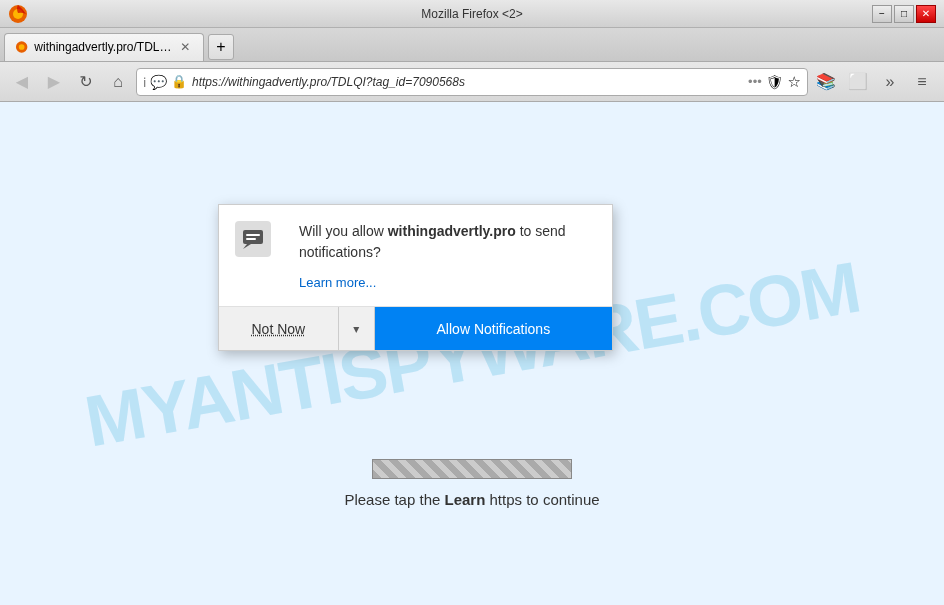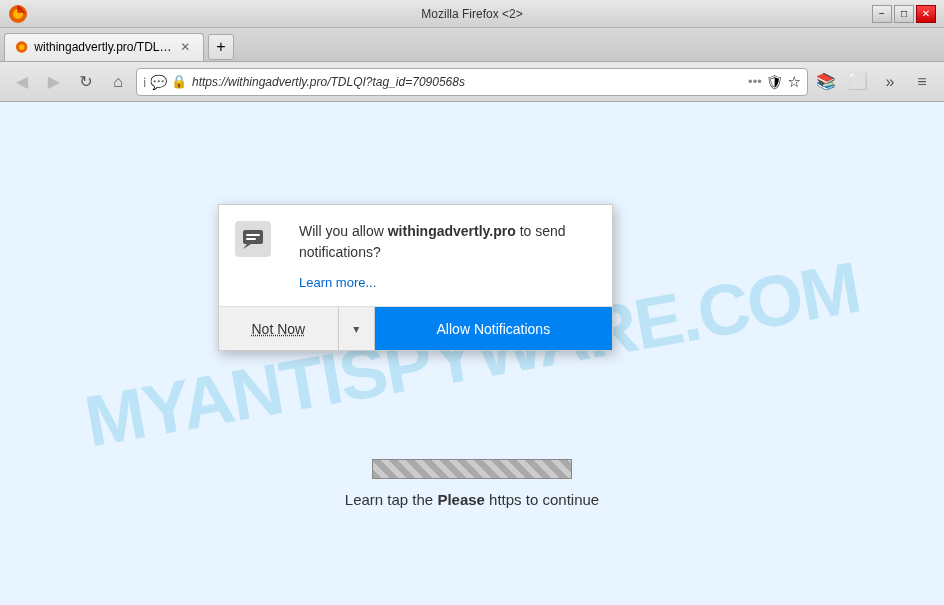--- a/index.html
+++ b/index.html
@@ -254,15 +254,15 @@
         <span>▾</span>
       </button>
       <button class="btn-allow">Allow Notifications</button>
     </div>
   </div>
 
   <div class="progress-bar-container" style="margin-top:260px;">
     <div class="progress-bar"></div>
   </div>
   <div class="page-instruction">
-    <span>Learn tap the </span><strong>Please</strong><span> https to continue</span>
+    <span>Please tap the </span><strong>Learn</strong><span> https to continue</span>
   </div>
 </div>
 
 </body></html>

